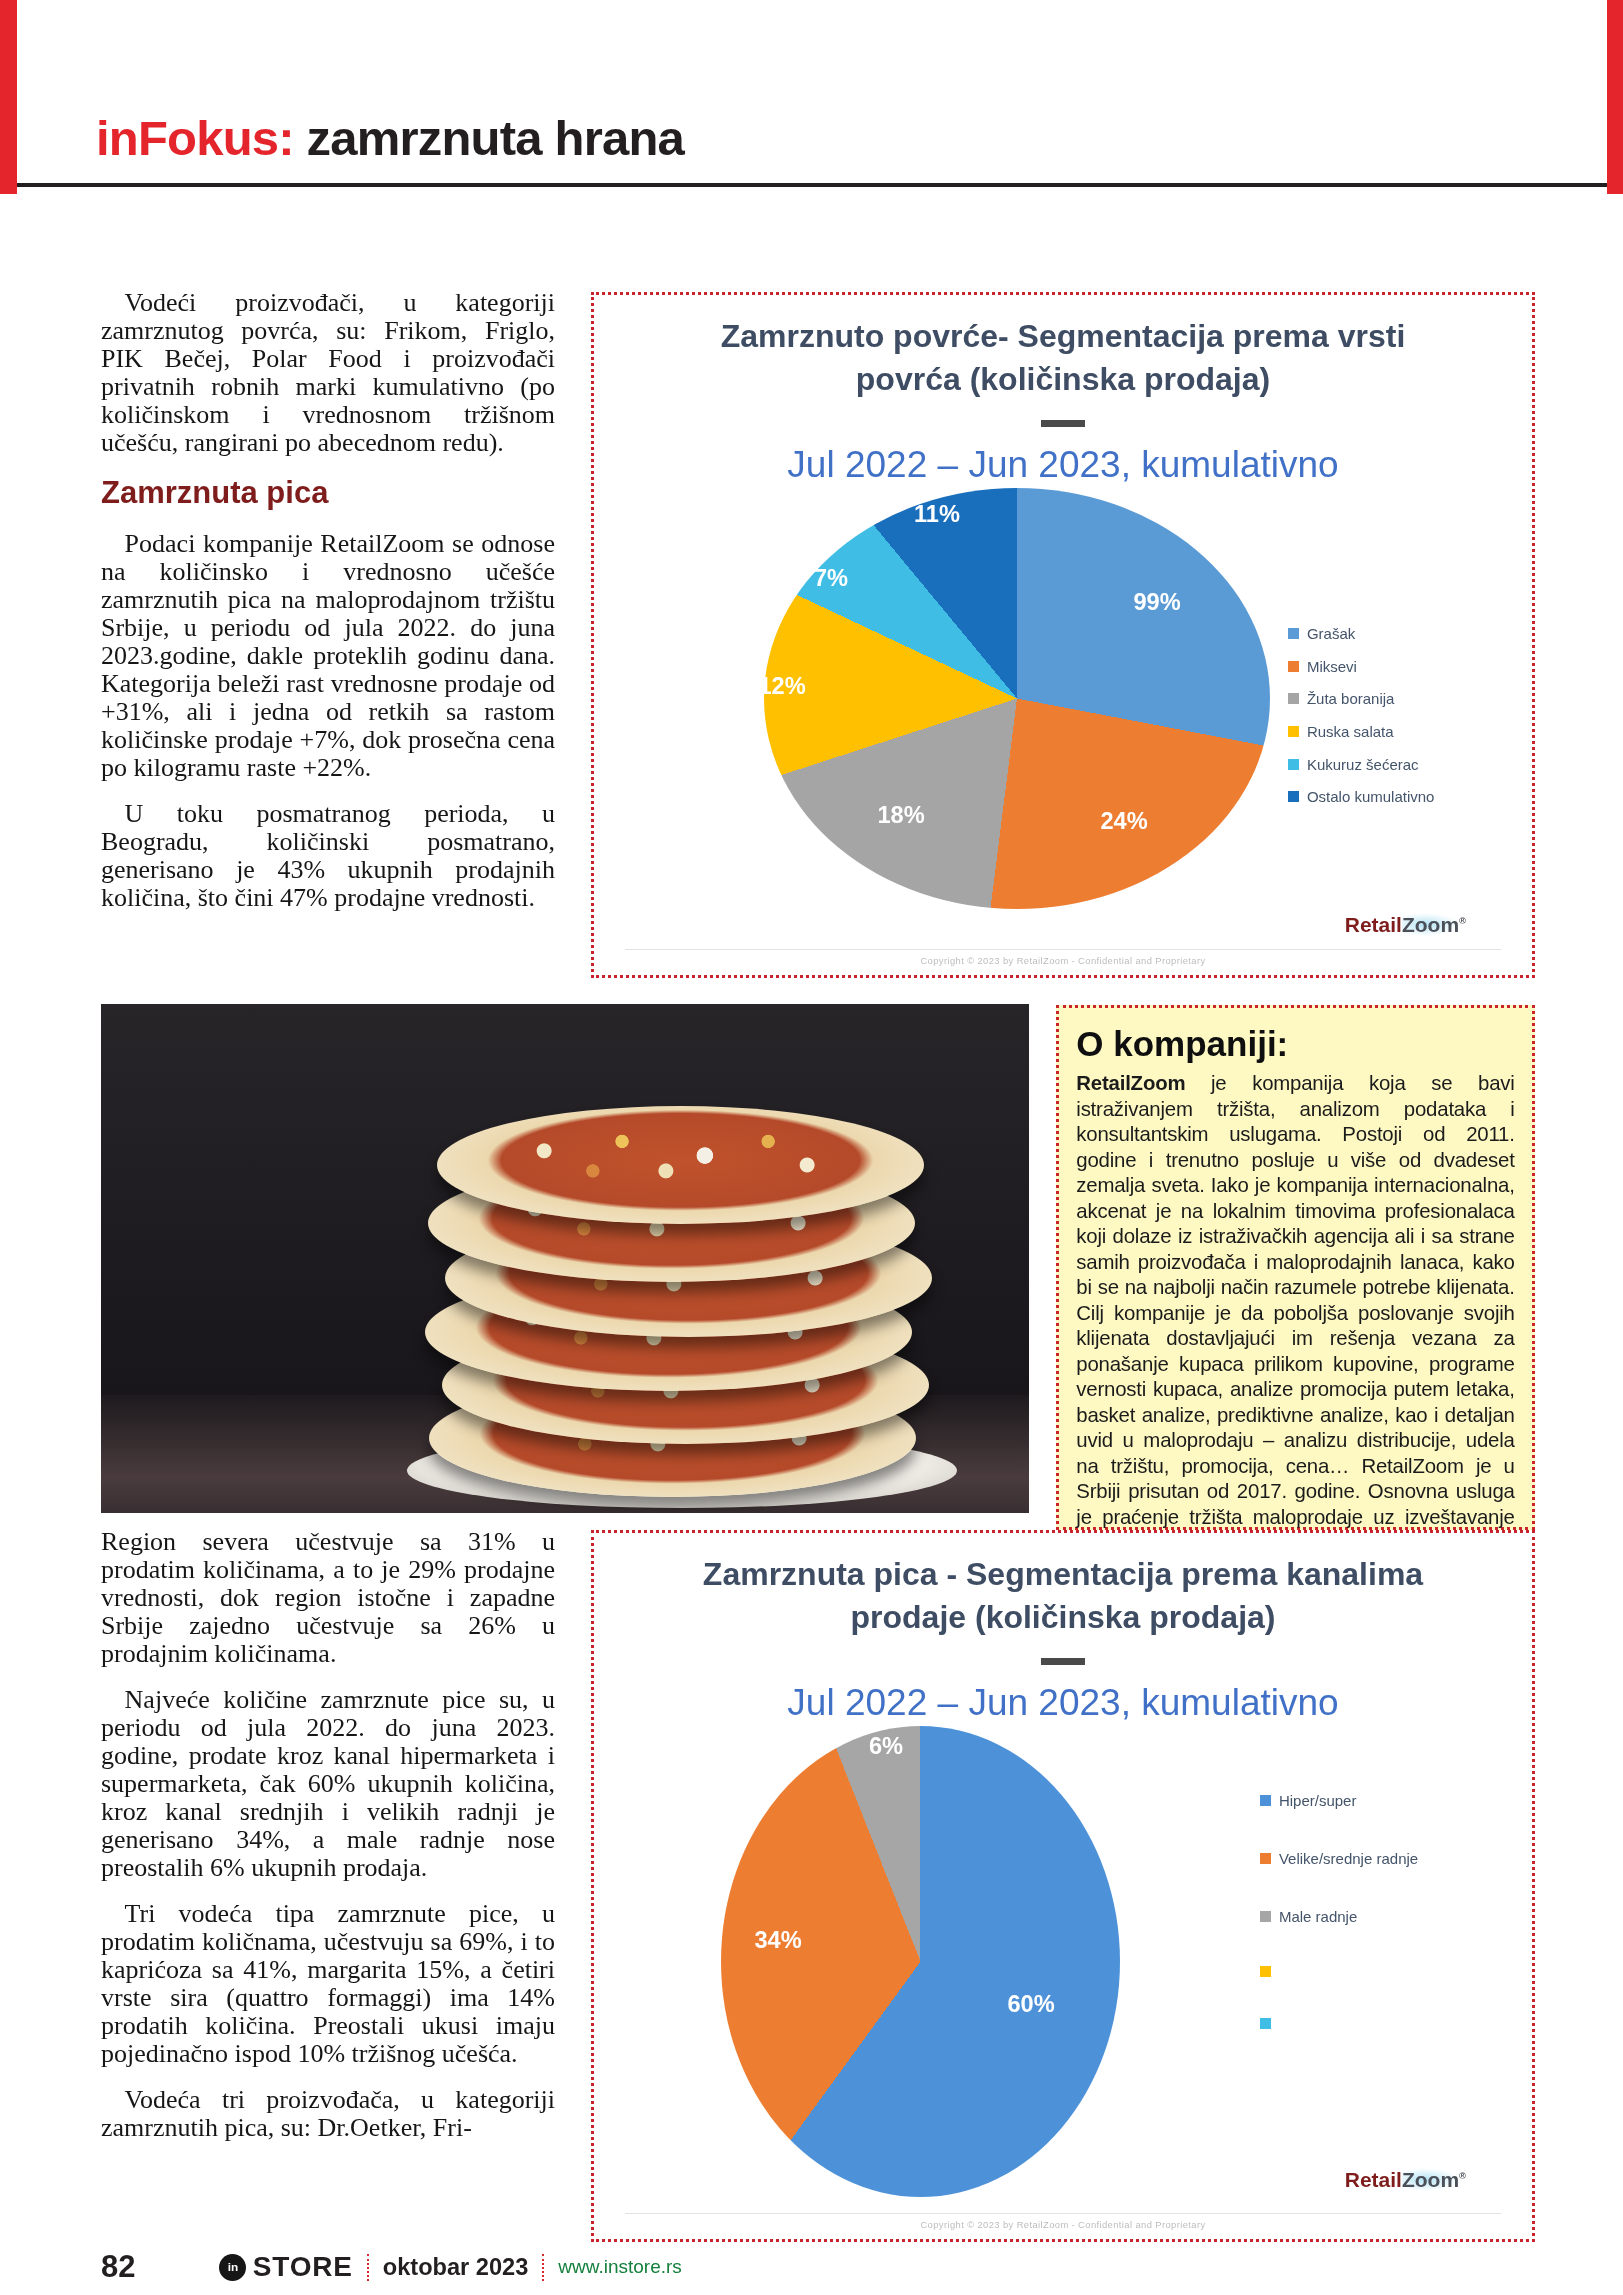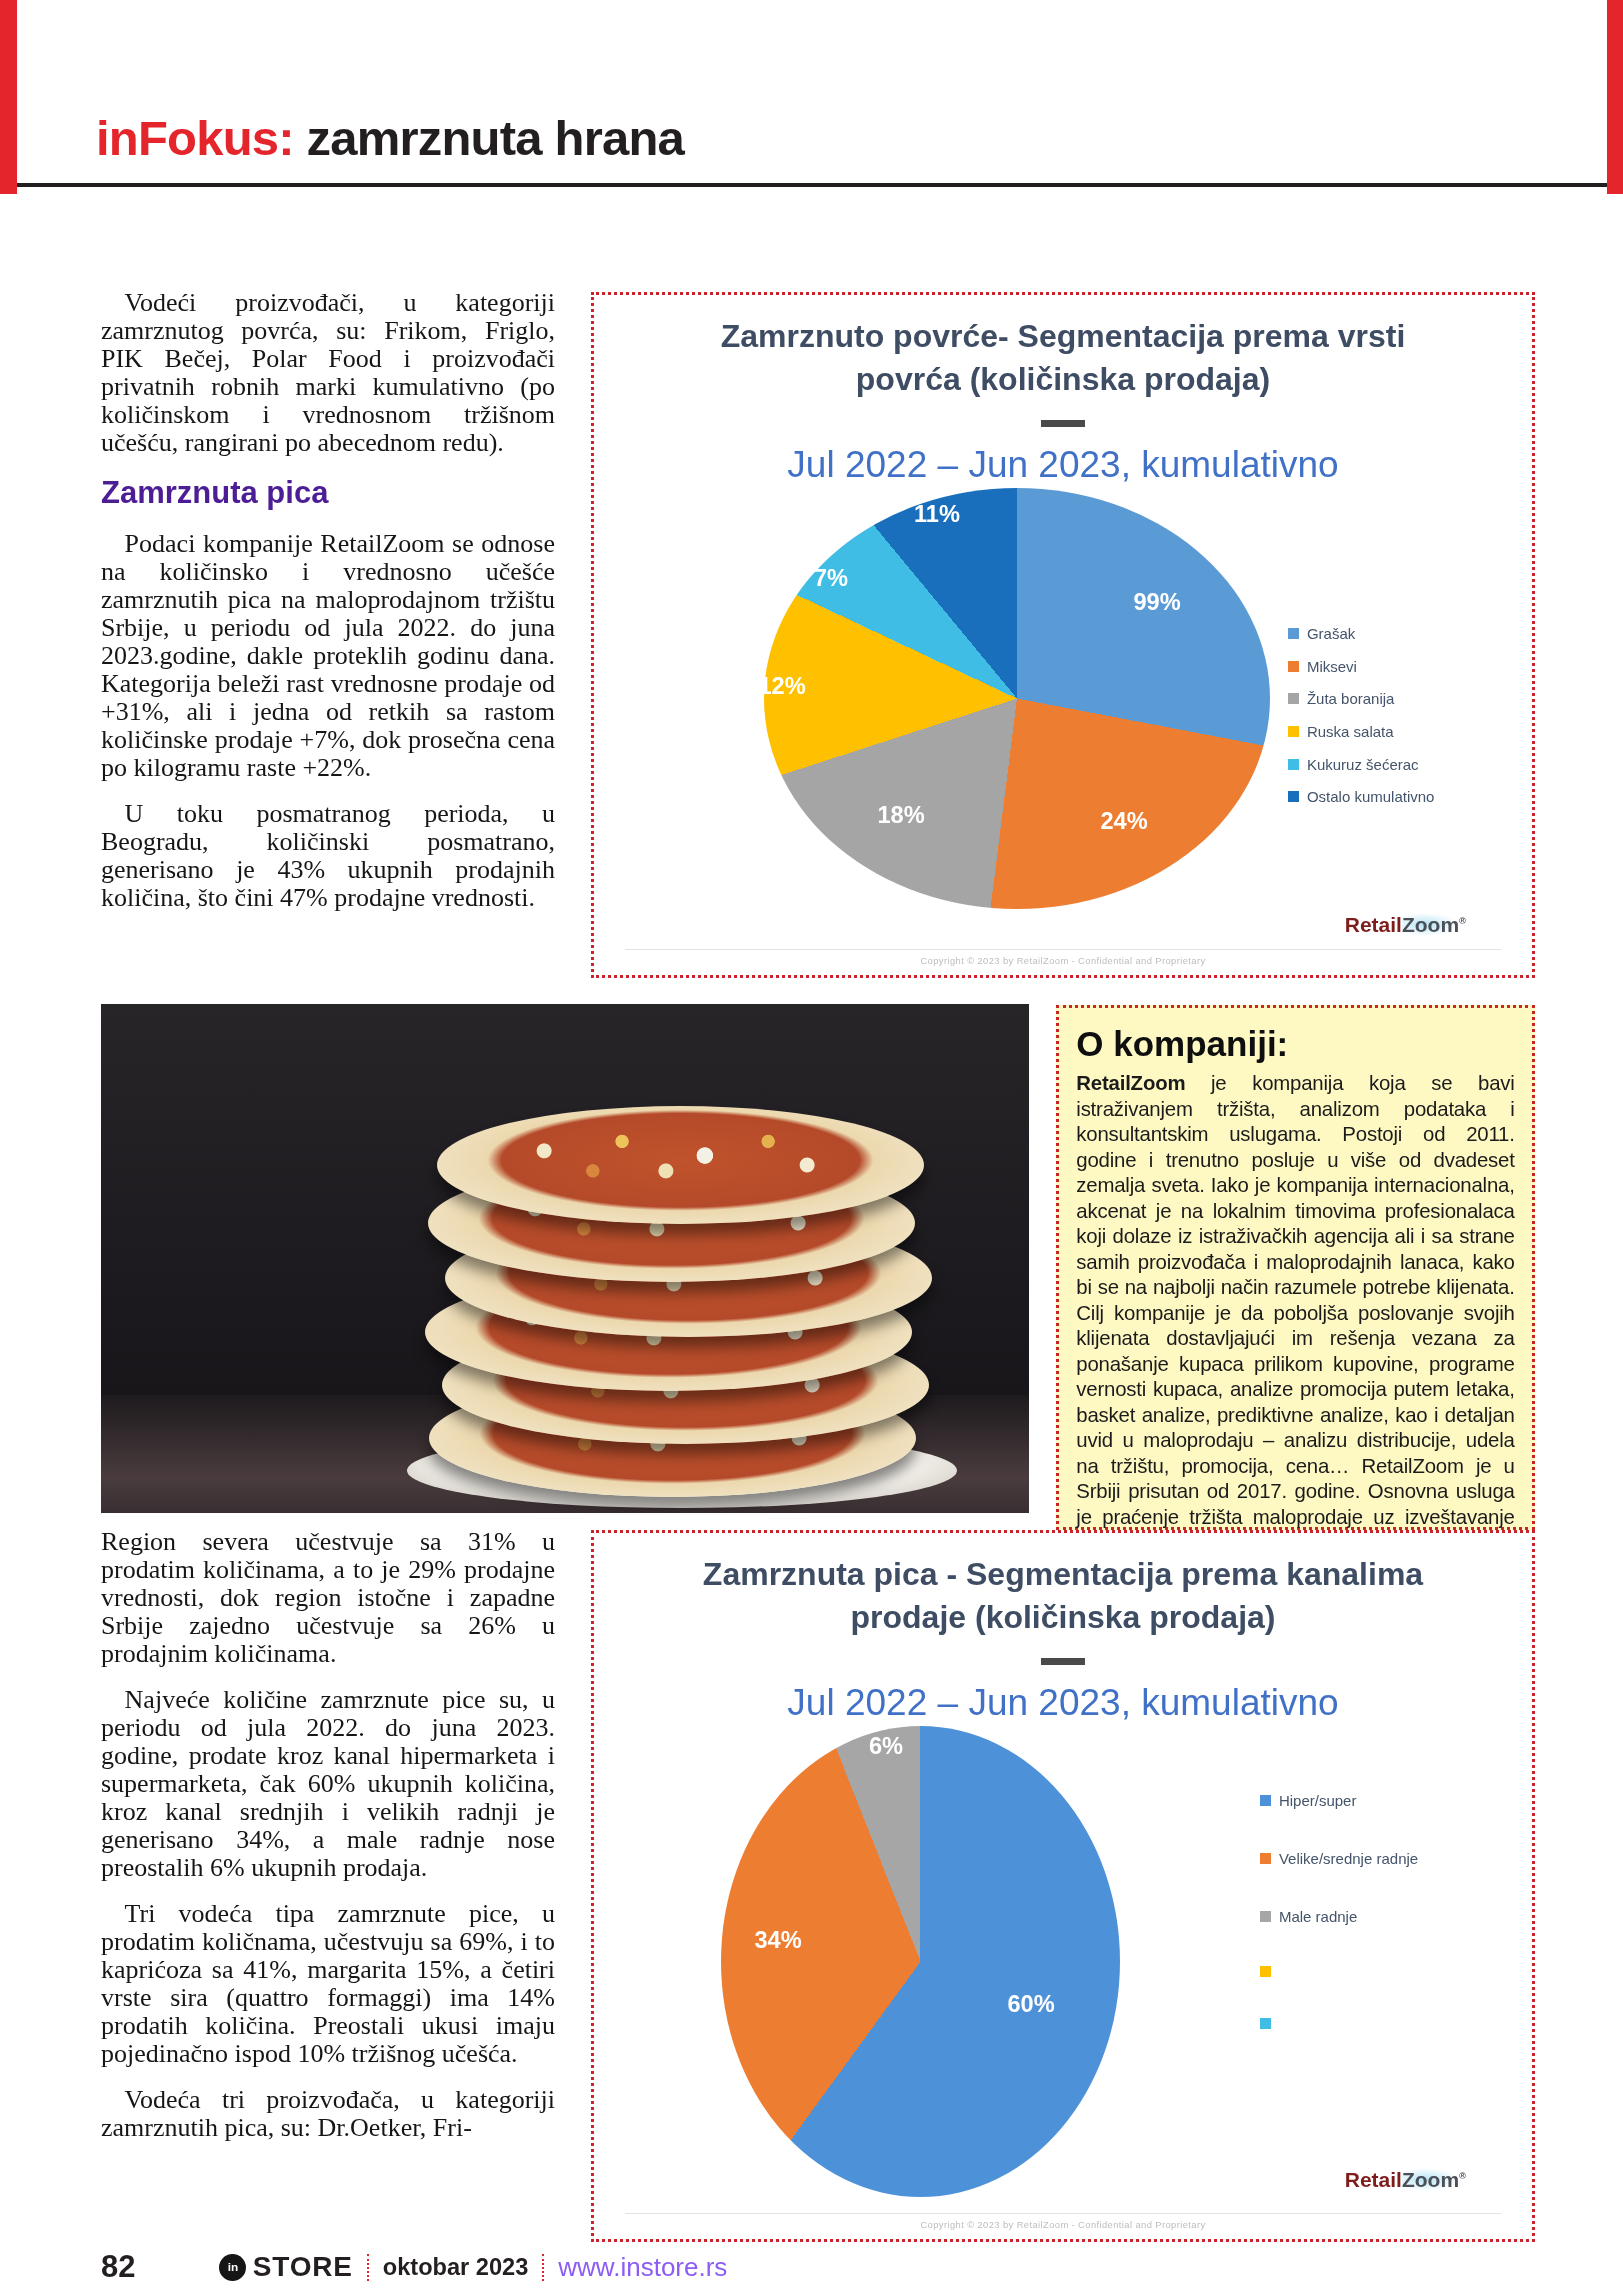--- a/index.html
+++ b/index.html
@@ -13,21 +13,21 @@
   .sidebar-red.right{right:0;}
   .masthead{position:absolute;left:96px;top:110px;font-size:49px;font-weight:bold;letter-spacing:-0.8px;color:#231f20;}
   .masthead .brand{color:#e4252b;}
   .header-rule{position:absolute;left:16.5px;right:16.5px;top:183px;height:3.9px;background:#231f20;}
   
   .col{position:absolute;width:454px;color:#161616;}
   .col p{font-family:"Liberation Serif",serif;font-size:26px;line-height:28px;text-align:justify;margin:0 0 18px 0;}
   .col p.indent{text-indent:23.6px;}
   .col1{left:101px;top:289px;}
   .col2{left:101px;top:1528px;}
-  .section-heading{font-family:"Liberation Sans",sans-serif;font-size:31px;font-weight:bold;color:#4c1d95;margin:9.4px 0 19px 0;}
+  .section-heading{font-family:"Liberation Sans",sans-serif;font-size:31px;font-weight:bold;color:#7f1d1d;margin:9.4px 0 19px 0;}
   
   .chart-box{position:absolute;left:591px;width:944px;background:#fff;border:3.1px dotted #c9242b;box-sizing:border-box;}
   .chart-box.first{top:292px;height:686px;}
   .chart-box.second{top:1530px;height:712px;}
   .chart-title{width:785px;margin:20.4px auto 0;text-align:center;font-size:32px;line-height:1.32;font-weight:bold;color:#3e4d63;}
   .chart-dash{width:44px;height:6.3px;background:#4a4a4a;margin:20.4px auto 17.3px;}
   .chart-subtitle{text-align:center;font-size:37px;font-weight:normal;color:#4071c7;}
   .pie{position:absolute;border-radius:50%;}
   .pie1{left:170px;top:193px;width:506px;height:421px;}
   .pie2{left:127px;top:193px;width:399px;height:471px;}
@@ -72,21 +72,21 @@
   .about-body{font-size:20.4px;line-height:25.5px;letter-spacing:-0.2px;color:#1b1b1b;text-align:justify;}
   .about-body .lead{font-weight:bold;}
   
   .footer{position:absolute;left:101px;top:2249px;height:36px;display:flex;align-items:center;color:#231f20;}
   .footer .page-num{font-size:31px;font-weight:bold;margin-right:84px;}
   .footer .in-circle{width:27px;height:27px;border-radius:50%;background:#161616;color:#fff;
     display:flex;align-items:center;justify-content:center;font-size:11.8px;font-weight:bold;margin-right:6.3px;}
   .footer .mag{font-size:28px;font-weight:bold;letter-spacing:0.8px;margin-right:14px;}
   .footer .divider{border-left:2.4px dotted #d7282f;height:27px;margin-right:14px;}
   .footer .issue{font-size:23.6px;font-weight:bold;margin-right:14px;}
-  .footer .website{font-size:26px;color:#8b5cf6;text-decoration:none;}
+  .footer .website{font-size:19px;color:#15803d;text-decoration:none;}
 </style>
 </head>
 <body>
 
 <div class="sidebar-red left"></div>
 <div class="sidebar-red right"></div>
 
 <div class="masthead"><span class="brand">inFokus:</span>
   <span>zamrznuta hrana</span></div>
 <div class="header-rule"></div>

